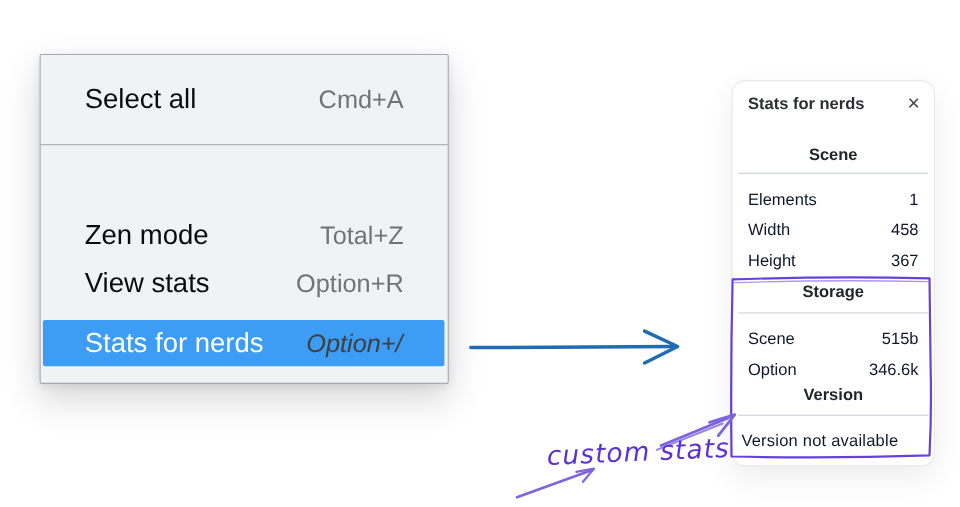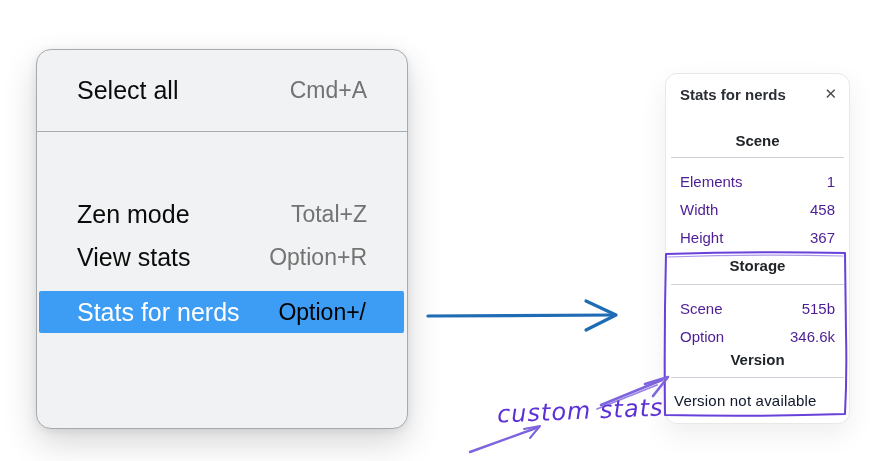--- a/index.html
+++ b/index.html
@@ -8,24 +8,24 @@
     position:relative;
     width:873px; height:461px;
     background:#ffffff;
     font-family:"Liberation Sans", sans-serif;
     overflow:hidden;
   }
 
   
   .context-menu {
     position:absolute; left:36px; top:49px;
-    width:372px; height:380px;
+    width:372px; height:300px;
     background:#f1f2f3;
     border:1px solid #a6a9ae;
-    border-radius:15px;
+    border-radius:2px;
     box-shadow:0 14px 34px rgba(0,0,0,.16), 0 2px 8px rgba(0,0,0,.08);
     z-index:2;
   }
   .menu-row {
     position:absolute; left:0; right:0;
     display:flex; align-items:center; justify-content:space-between;
     padding:0 40px;
     cursor:default;
   }
   .menu-row .label { font-size:25px; color:#0b0b0b; }
@@ -39,21 +39,21 @@
   .row-zen-mode   { top:143px; height:42px; }
   .row-view-mode  { top:186px; height:42px; }
   .row-stats {
     top:241px; height:42px;
     left:2px; right:3px;
     background:#3d9cf4;
     border-radius:2px;
     padding:0 38px;
   }
   .row-stats .label { color:#ffffff; }
-  .row-stats .shortcut { color:#000000; }
+  .row-stats .shortcut { color:#404040;font-style:italic; }
 
   
   .stats-panel {
     position:absolute; left:665px; top:73px;
     width:185px; height:351px;
     background:#ffffff;
     border:1px solid #e8e8e8;
     border-radius:12px;
     box-shadow:0 10px 28px rgba(0,0,0,.07);
     z-index:2;
@@ -71,21 +71,21 @@
   .sec-header {
     position:absolute; left:0; right:0;
     text-align:center; font-size:15px; font-weight:bold; color:#212529;
   }
   .panel-divider {
     position:absolute; left:5px; right:5px; height:1px; background:#ccd2d8;
   }
   .stat-row {
     position:absolute; left:14px; right:14px; height:28px;
     display:flex; align-items:center; justify-content:space-between;
-    font-size:15px; color:#4c1d95;
+    font-size:15px; color:#0f172a;
   }
   .hdr-scene   { top:58px; }
   .div-scene   { top:83px; }
   .row-elements{ top:93px; }
   .row-width   { top:121px; }
   .row-height  { top:149px; }
   .hdr-storage { top:183px; }
   .div-storage { top:210px; }
   .row-scene   { top:220px; }
   .row-total   { top:248px; }

